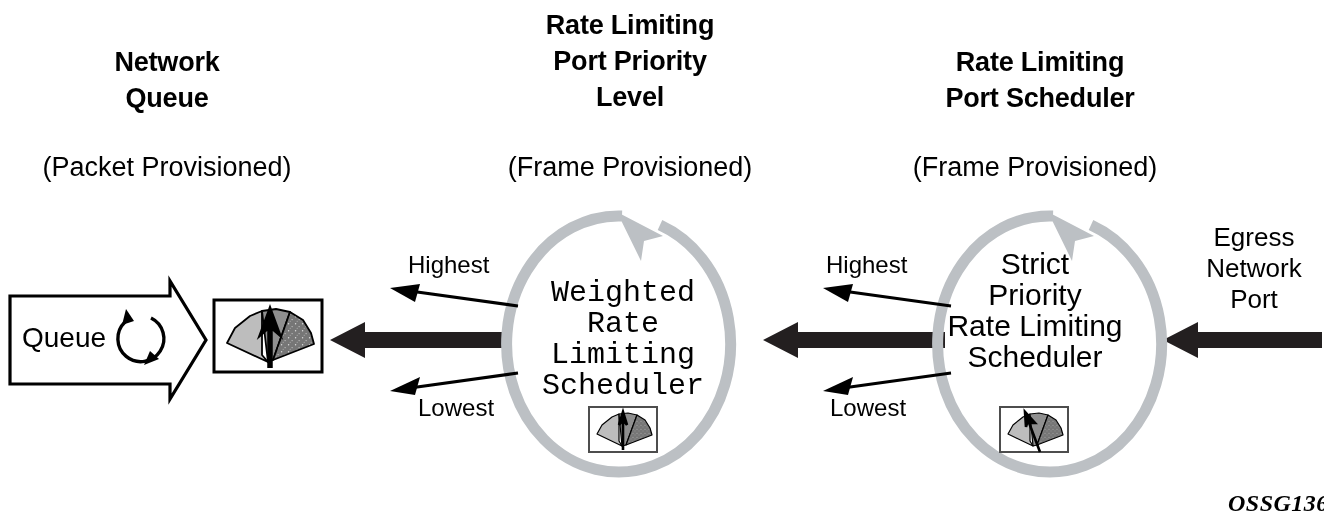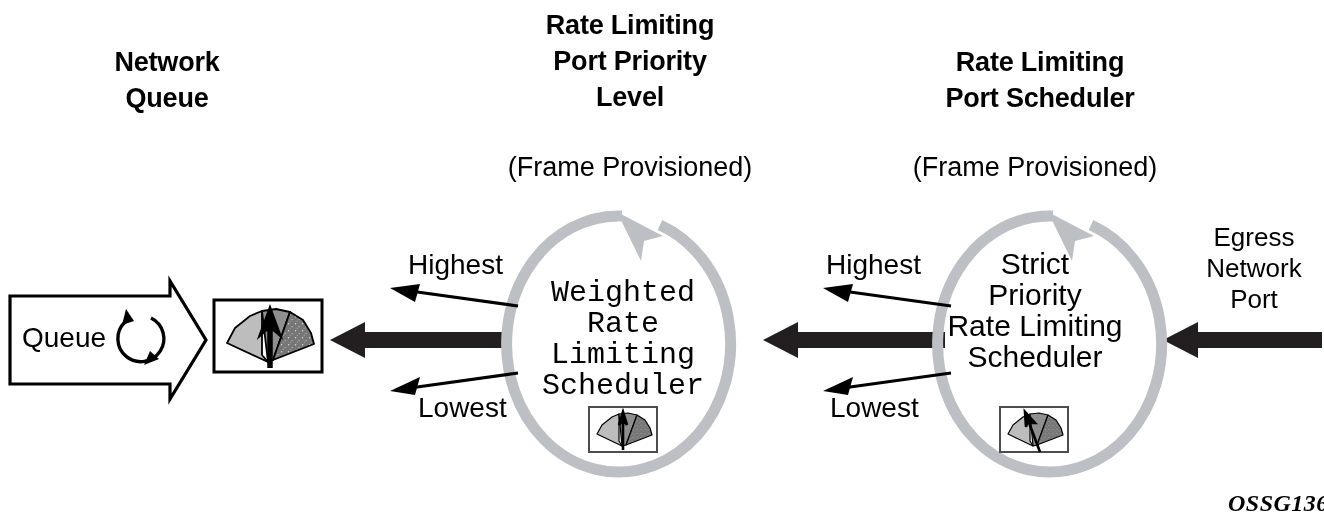--- a/index.html
+++ b/index.html
@@ -44,21 +44,21 @@
   }
   .node-label {
     position: absolute;
     text-align: center;
     font-size: 30px;
     line-height: 31px;
     white-space: pre-line;
   }
   .rank-label {
     position: absolute;
-    font-size: 28px;
+    font-size: 24px;
     line-height: 30px;
     white-space: nowrap;
   }
   .port-label {
     position: absolute;
     text-align: center;
     font-size: 26px;
     line-height: 31px;
     white-space: pre-line;
   }
@@ -78,20 +78,21 @@
     white-space: nowrap;
   }
 </style>
 </head>
 <body>
 
 <div id="canvas">
 
   <div class="col-head" style="left:22px; top:44px; width:290px;">Network
 Queue</div>
+  <div class="col-sub" style="left:2px; top:150px; width:330px;">(Packet Provisioned)</div>
 
   <div class="col-head" style="left:480px; top:7px; width:300px;">Rate Limiting
 Port Priority
 Level</div>
   <div class="col-sub" style="left:465px; top:150px; width:330px;">(Frame Provisioned)</div>
 
   <div class="col-head" style="left:880px; top:44px; width:320px;">Rate Limiting
 Port Scheduler</div>
   <div class="col-sub" style="left:870px; top:150px; width:330px;">(Frame Provisioned)</div>
 

